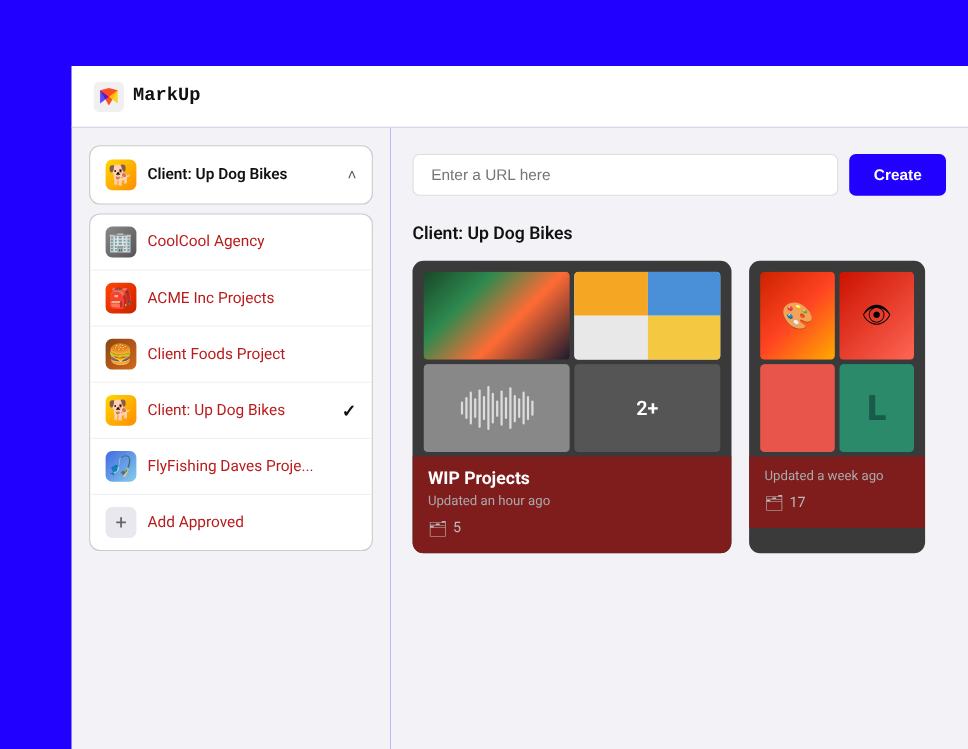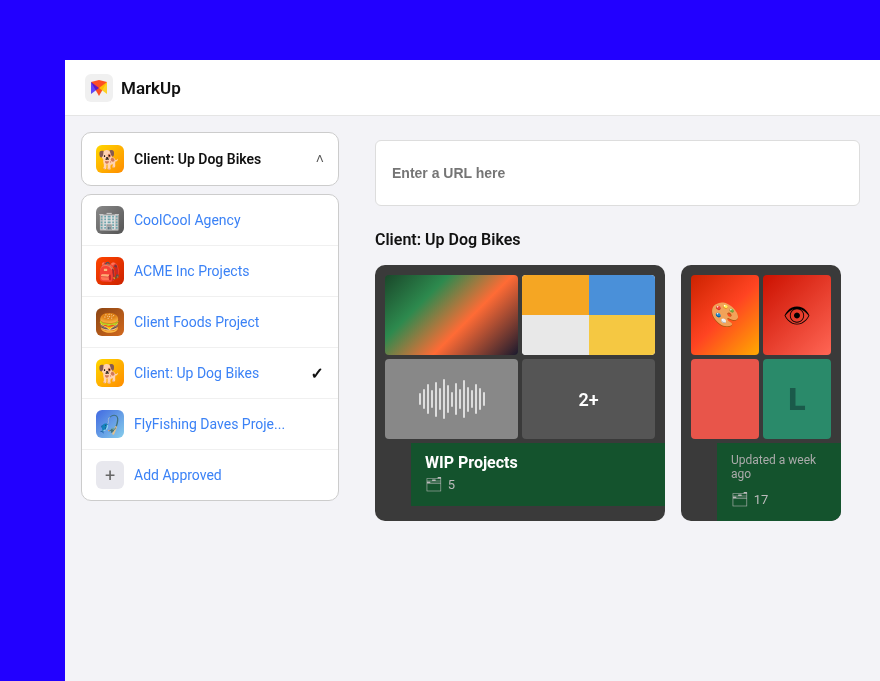--- a/index.html
+++ b/index.html
@@ -24,20 +24,21 @@
       align-items: center;
       padding: 0 20px;
       border-bottom: 1px solid #e5e5e5;
       z-index: 10;
     }
 
     .logo-area {
       display: flex;
       align-items: center;
       gap: 8px;
+      font-family: Liberation Mono, monospace;
     }
 
     .logo-icon {
       width: 28px;
       height: 28px;
     }
 
     .logo-text {
       font-size: 17px;
       font-weight: 600;
@@ -123,21 +124,21 @@
     }
 
     .ws-item-left {
       display: flex;
       align-items: center;
       gap: 10px;
     }
 
     .ws-item-name {
       font-size: 14px;
-      color: #3b82f6;
+      color: #b91c1c;
     }
 
     .ws-check {
       color: #111;
       font-size: 16px;
       font-weight: bold;
     }
 
     .add-workspace-icon {
       width: 28px;
@@ -165,28 +166,27 @@
 
     
     .url-bar {
       display: flex;
       gap: 10px;
       margin-bottom: 24px;
     }
 
     .url-input {
       flex: 1;
-      padding: 24px 16px;
+      padding: 10px 16px;
       border: 1px solid #ddd;
       border-radius: 6px;
       font-size: 14px;
       background: #fff;
       color: #aaa;
       outline: none;
-      font-weight: bold;
     }
 
     .create-button {
       padding: 10px 22px;
       background: #2200ff;
       color: #fff;
       border: none;
       border-radius: 6px;
       font-size: 14px;
       font-weight: 600;
@@ -279,22 +279,21 @@
       display: flex;
       align-items: center;
       justify-content: center;
       color: #fff;
       font-size: 18px;
       font-weight: 600;
     }
 
     .card-info {
       padding: 10px 14px 14px;
-      background: #14532d;
-      margin-left: 36px;
+      background: #7f1d1d;
     }
 
     .card-title {
       font-size: 16px;
       font-weight: 700;
       color: #fff;
       margin-bottom: 4px;
     }
 
     .card-updated {
@@ -435,20 +434,21 @@
       </div>
     </div>
 
   </div>
 </div>
 
 <div class="main-content">
 
   <div class="url-bar">
     <input class="url-input" type="text" placeholder="Enter a URL here" style="">
+    <button class="create-button">Create</button>
   </div>
 
   <div class="section-title">Client: Up Dog Bikes</div>
 
   <div class="cards-row">
 
     <div class="project-card">
       <div class="card-thumbnails">
         <div class="thumb">
           <div class="thumb-gradient-1"></div>
@@ -483,20 +483,21 @@
               <div class="waveform-bar" style="height:14px"></div>
             </div>
           </div>
         </div>
         <div class="thumb">
           <div class="thumb-count">2+</div>
         </div>
       </div>
       <div class="card-info">
         <div class="card-title">WIP Projects</div>
+        <div class="card-updated">Updated an hour ago</div>
         <div class="card-footer">
           <span class="folder-icon-small">🗂</span>
           <span>5</span>
         </div>
       </div>
     </div>
 
     <div class="project-card-partial">
       <div class="card-thumbnails">
         <div class="thumb">

